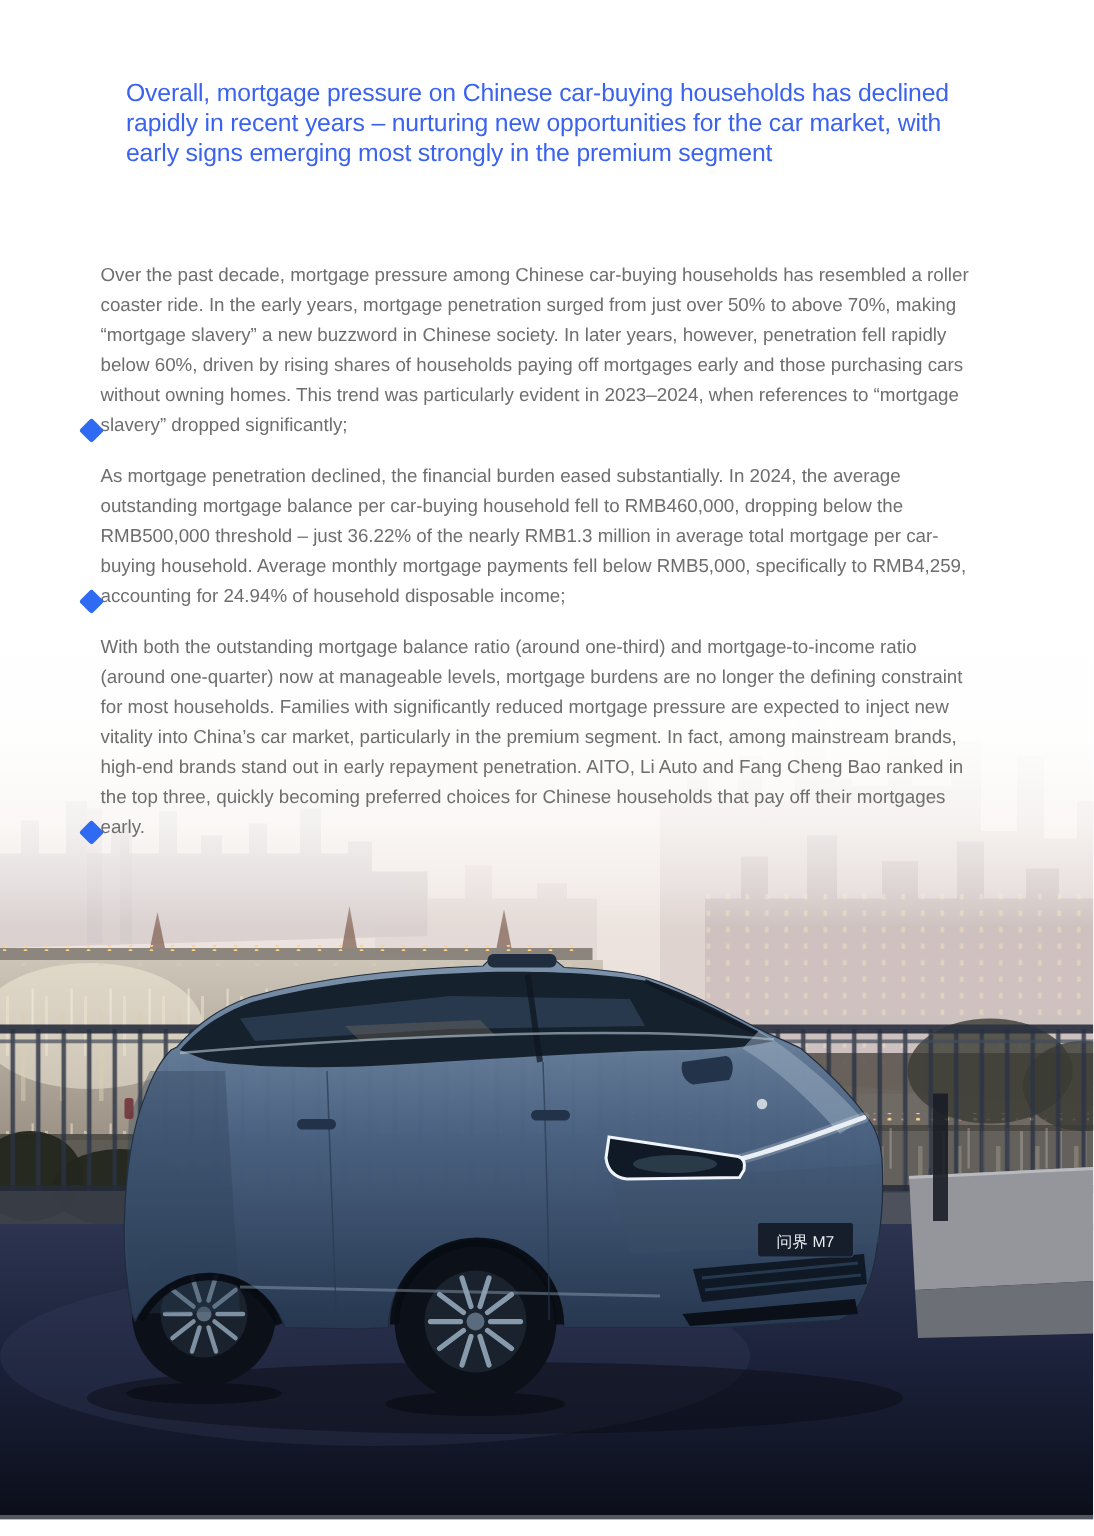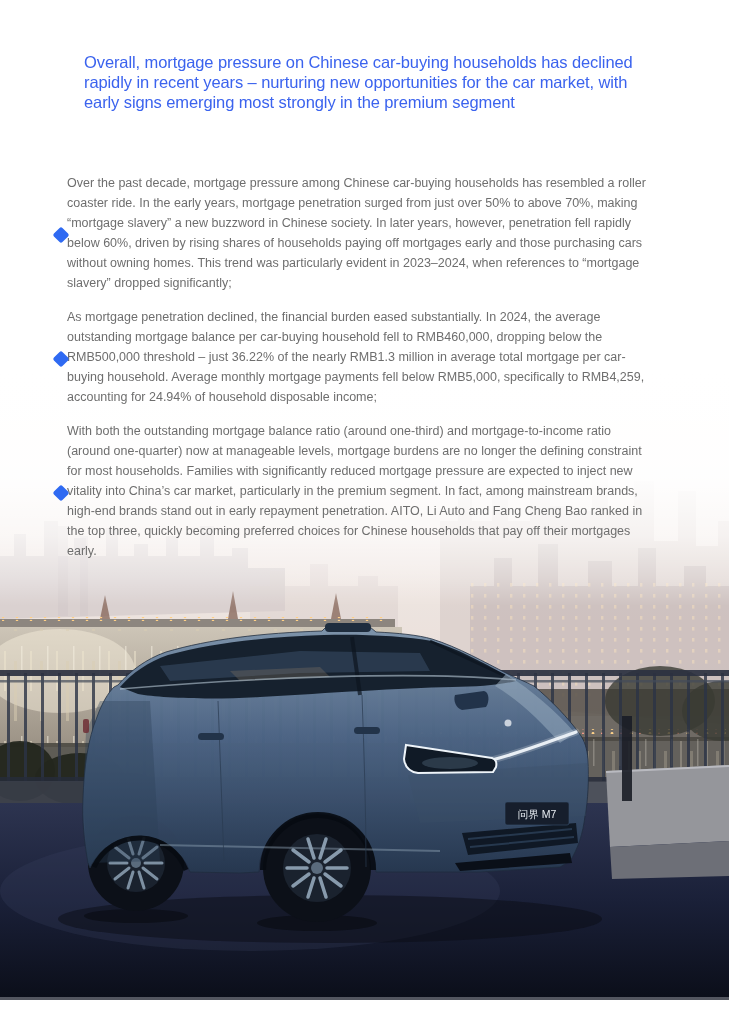--- a/index.html
+++ b/index.html
@@ -1,29 +1,29 @@
 <!DOCTYPE html>
 <html><head>
 <meta charset="utf-8">
 <style>
   html,body { margin:0; padding:0; background:#ffffff; }
   .page {
     position:relative; width:729px; height:1024px; overflow:hidden;
     background:#ffffff; font-family:"Liberation Sans", sans-serif;
   }
-  .photo-wrap { position:absolute; left:0; top:371px; width:620px; height:629px; z-index:1; }
+  .photo-wrap { position:absolute; left:0; top:384px; width:620px; height:629px; z-index:1; }
   .photo-wrap svg { display:block; }
   .content { position:absolute; left:0; top:0; width:729px; z-index:2; }
   .heading {
     position:absolute; left:84px; top:52px; width:578px; margin:0;
     font-size:16.5px; line-height:20px; font-weight:normal; color:#3b63ee;
     letter-spacing:-0.1px;
   }
   .bullets { position:absolute; left:55px; top:173px; width:615px; }
-  .bullet { display:flex; align-items:center; margin-bottom:14px; }
+  .bullet { display:flex; align-items:flex-end; margin-bottom:14px; }
   .diamond {
     flex:none; width:12px; height:12px; margin-top:4px; border-radius:2px;
     background:#2f6af2; transform:rotate(45deg);
   }
   .bullet-text {
     margin-left:19px; width:582px;
     font-size:12.5px; line-height:20px; color:#6e6e6e;
   }
 </style>
 </head>

